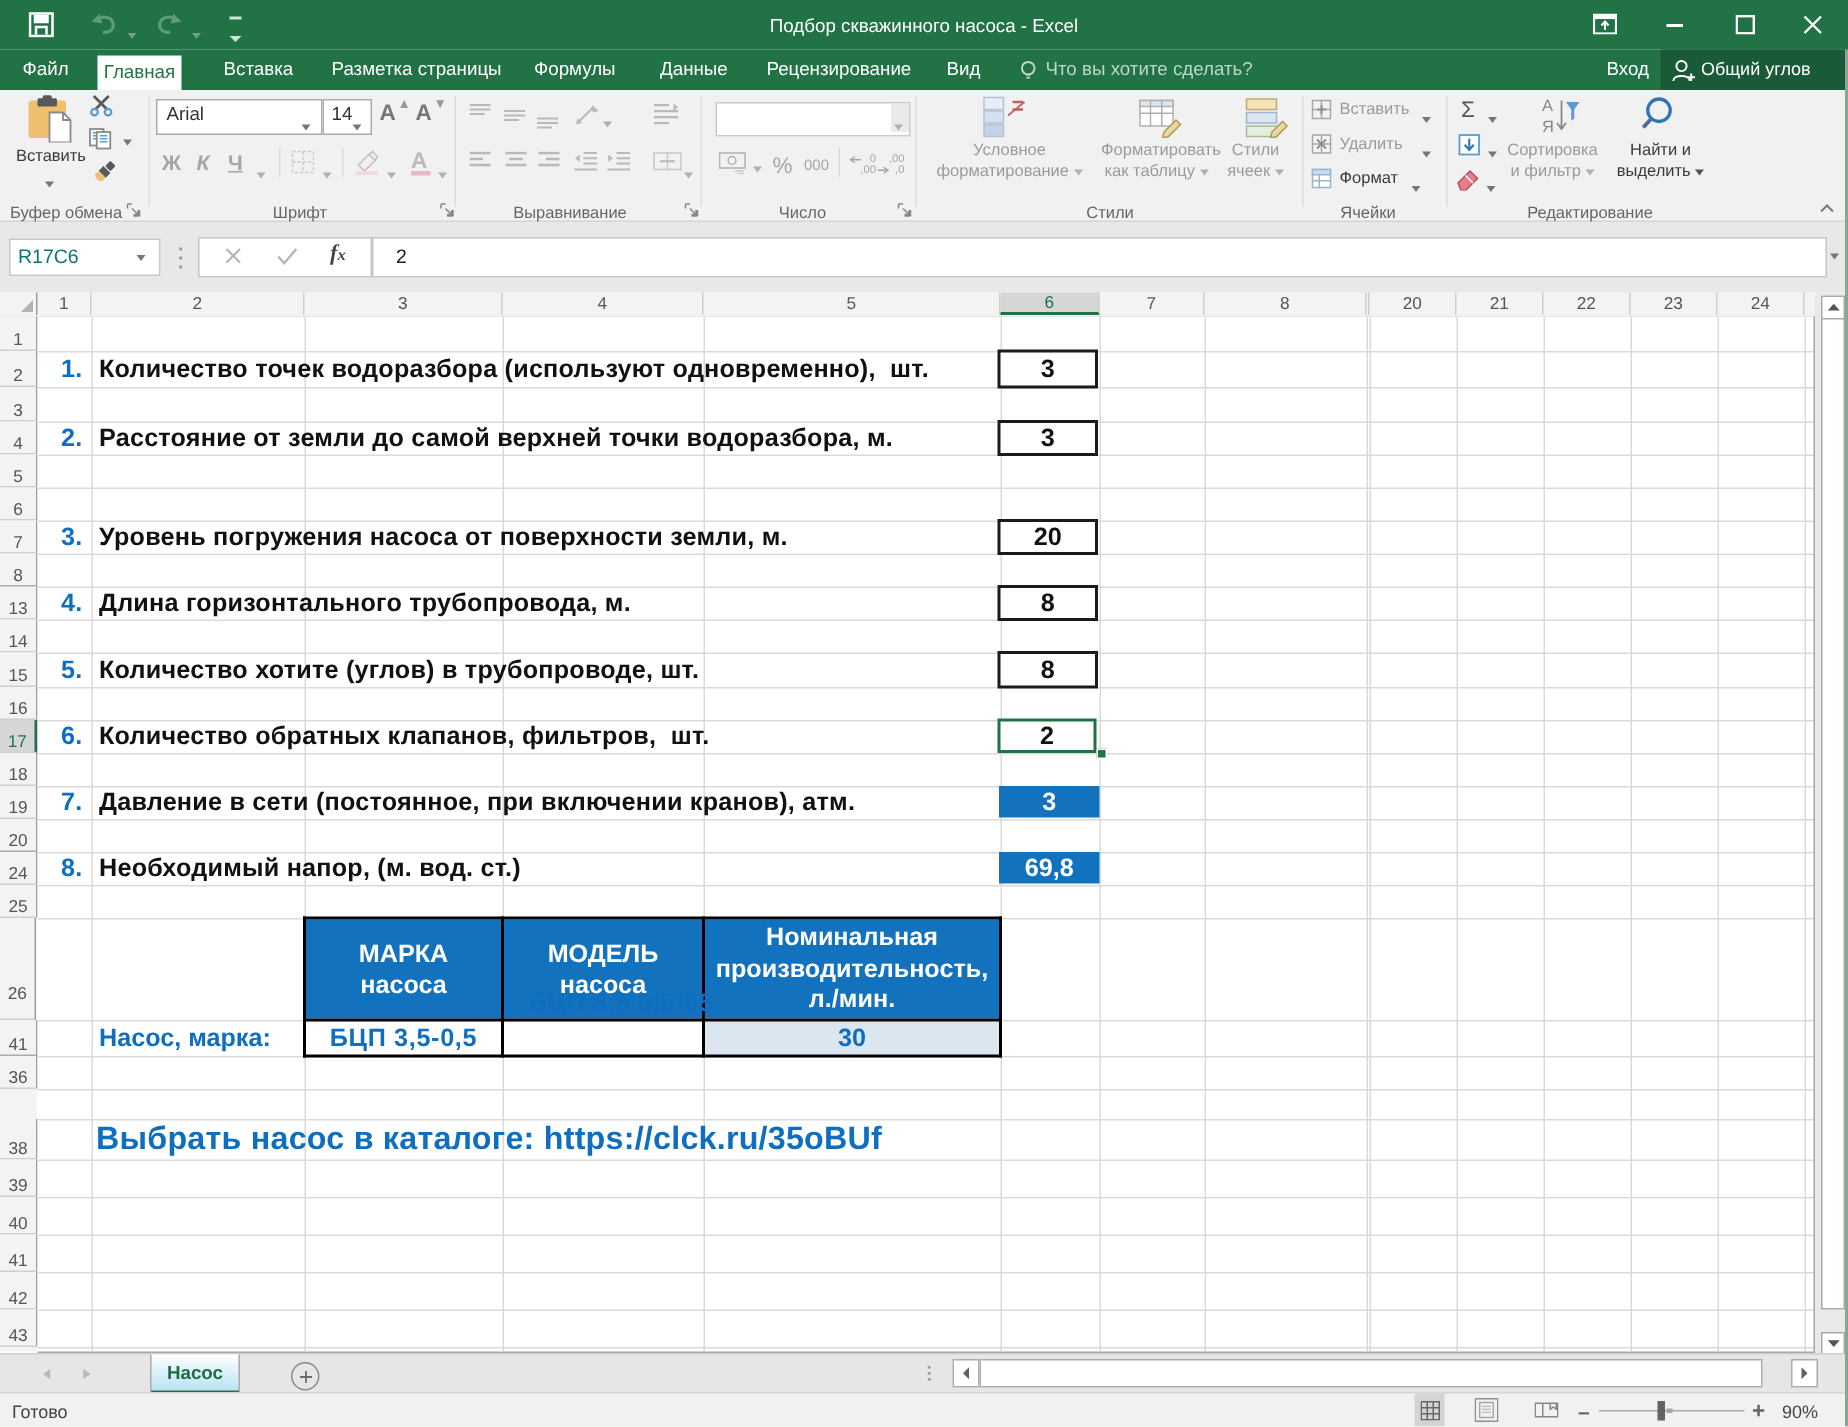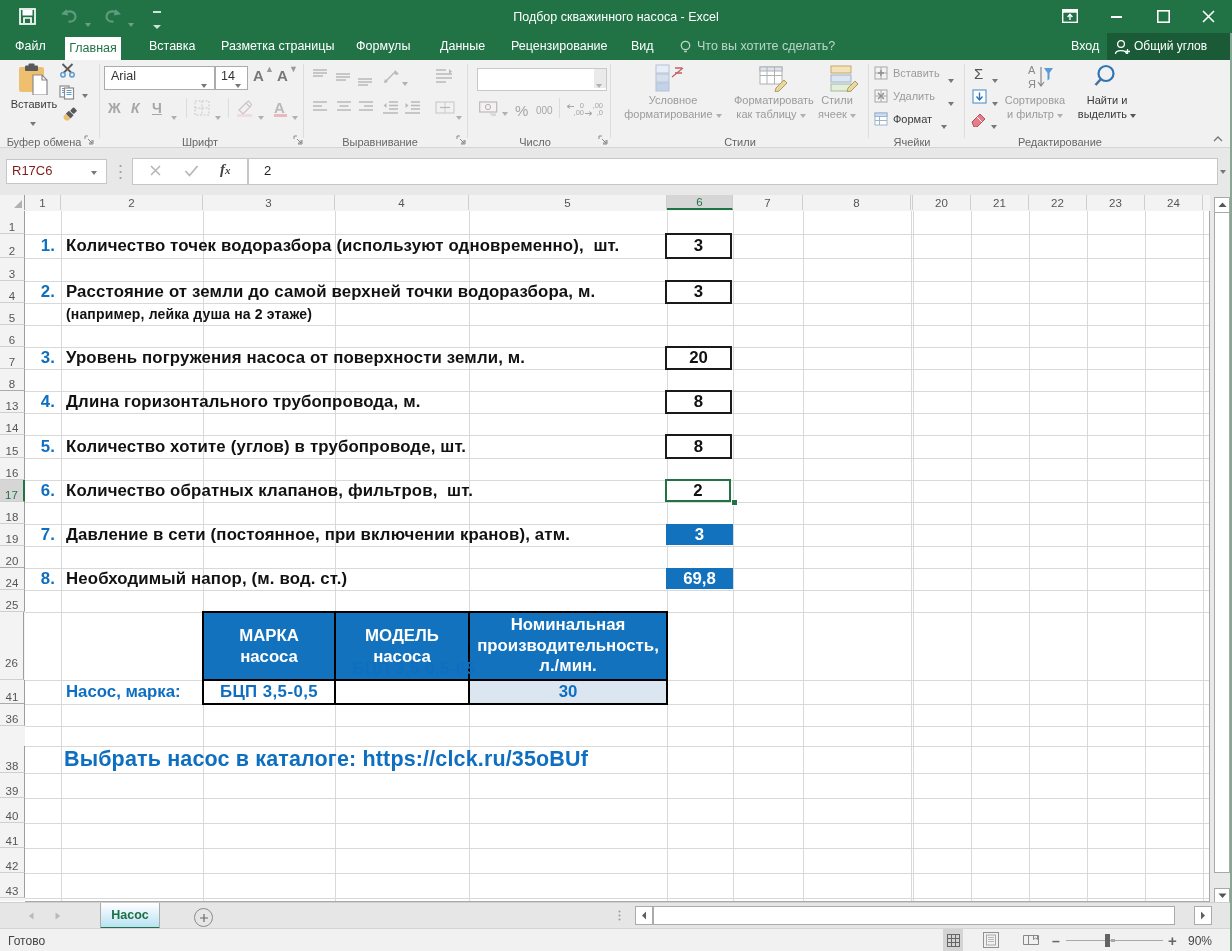--- a/index.html
+++ b/index.html
@@ -321,21 +321,21 @@
       </svg>
  <div class="ab rtxt" style="left:1068px;top:34px;width:78px;text-align:center;color:#3b3b3b">Найти и</div>
  <div class="ab rtxt" style="left:1068px;top:48px;width:78px;text-align:center;color:#3b3b3b">выделить <span class="darrd" style="border-top-color:#555"></span></div>
  <div class="glabel" style="left:1010px;width:100px;text-align:center">Редактирование</div>
  <svg class="ab" style="left:1213px;top:76px" width="10" height="6" viewBox="0 0 10 6">
         <path d="M1 5 L5 1 L9 5" stroke="#777" stroke-width="1.3" fill="none"></path>
       </svg>
 </div>
 <div id="fxbar" class="ab">
  <div class="whitebox" style="left:6px;top:11px;width:99px;height:23px;border-color:#c6c6c6"></div>
- <span class="ab" style="left:12px;top:15px;font-size:13px;color:#7f1d1d">R17C6</span>
+ <span class="ab" style="left:12px;top:15px;font-size:13px;color:#0f766e">R17C6</span>
  <div class="ab" style="left:91px;top:13px"><span class="darr"></span></div>
  <svg class="ab" style="left:119px;top:16px" width="3" height="16" viewBox="0 0 3 16">
         <circle cx="1.5" cy="2" r="1.1" fill="#9a9a9a"></circle>
         <circle cx="1.5" cy="8" r="1.1" fill="#9a9a9a"></circle>
         <circle cx="1.5" cy="14" r="1.1" fill="#9a9a9a"></circle>
       </svg>
  <div class="whitebox" style="left:132px;top:10px;width:114px;height:25px;border-color:#c6c6c6"></div>
  <svg class="ab" style="left:149px;top:16px" width="13" height="13" viewBox="0 0 13 13">
         <path d="M2 2 l9 9 M11 2 l-9 9" stroke="#b5b5b5" stroke-width="1.5"></path>
       </svg>
@@ -439,21 +439,20 @@
 <div class="hl" style="top:612px"></div>
 <div class="hl" style="top:637px"></div>
 <div class="hl" style="top:662px"></div>
 <div class="hl" style="top:687px"></div>
 </div>
 <div id="content" class="ab" style="left:0;top:0;width:1232px;height:951px;pointer-events:none">
 <div class="num" style="left:0;top:234px;width:55px;height:24px;display:flex;align-items:center;justify-content:flex-end">1.</div>
 <div class="txt" style="left:66px;top:234px;height:24px;display:flex;align-items:center">Количество точек водоразбора (используют одновременно),&nbsp; шт.</div>
 <div class="num" style="left:0;top:281px;width:55px;height:22px;display:flex;align-items:center;justify-content:flex-end">2.</div>
 <div class="txt" style="left:66px;top:281px;height:22px;display:flex;align-items:center">Расстояние от земли до самой верхней точки водоразбора, м.</div>
-<div class="txt" style="left:66px;top:303px;height:22px;font-size:14px;display:flex;align-items:center">(например, лейка душа на 2 этаже)</div>
 <div class="num" style="left:0;top:347px;width:55px;height:22px;display:flex;align-items:center;justify-content:flex-end">3.</div>
 <div class="txt" style="left:66px;top:347px;height:22px;display:flex;align-items:center">Уровень погружения насоса от поверхности земли, м.</div>
 <div class="num" style="left:0;top:391px;width:55px;height:22px;display:flex;align-items:center;justify-content:flex-end">4.</div>
 <div class="txt" style="left:66px;top:391px;height:22px;display:flex;align-items:center">Длина горизонтального трубопровода, м.</div>
 <div class="num" style="left:0;top:435px;width:55px;height:23px;display:flex;align-items:center;justify-content:flex-end">5.</div>
 <div class="txt" style="left:66px;top:435px;height:23px;display:flex;align-items:center">Количество хотите (углов) в трубопроводе, шт.</div>
 <div class="num" style="left:0;top:480px;width:55px;height:22px;display:flex;align-items:center;justify-content:flex-end">6.</div>
 <div class="txt" style="left:66px;top:480px;height:22px;display:flex;align-items:center">Количество обратных клапанов, фильтров,&nbsp; шт.</div>
 <div class="num" style="left:0;top:524px;width:55px;height:22px;display:flex;align-items:center;justify-content:flex-end">7.</div>
 <div class="txt" style="left:66px;top:524px;height:22px;display:flex;align-items:center">Давление в сети (постоянное, при включении кранов), атм.</div>

